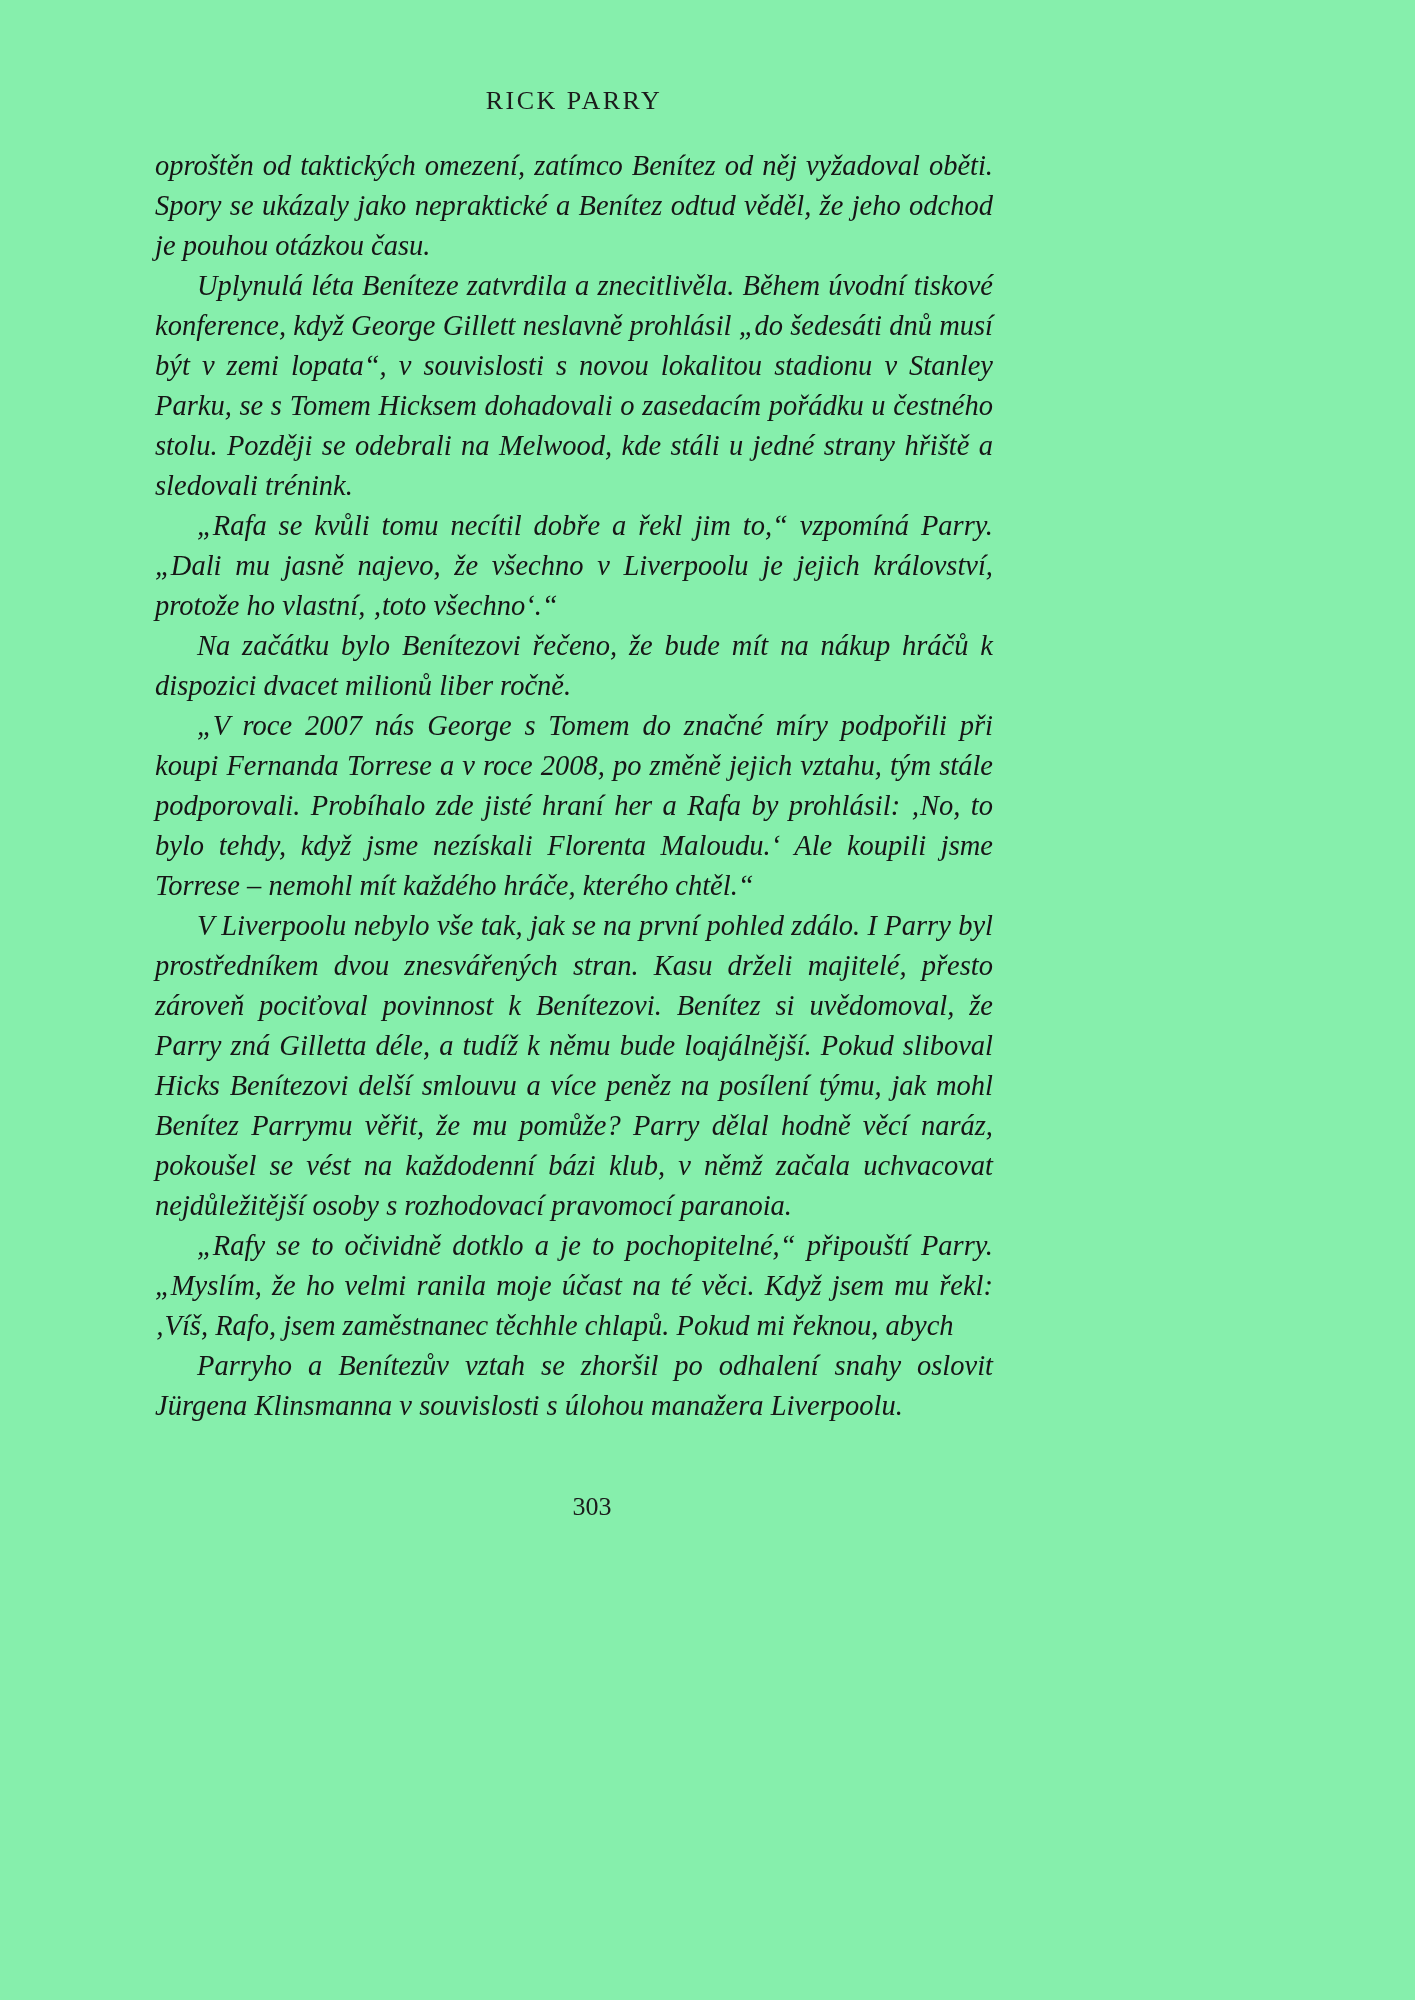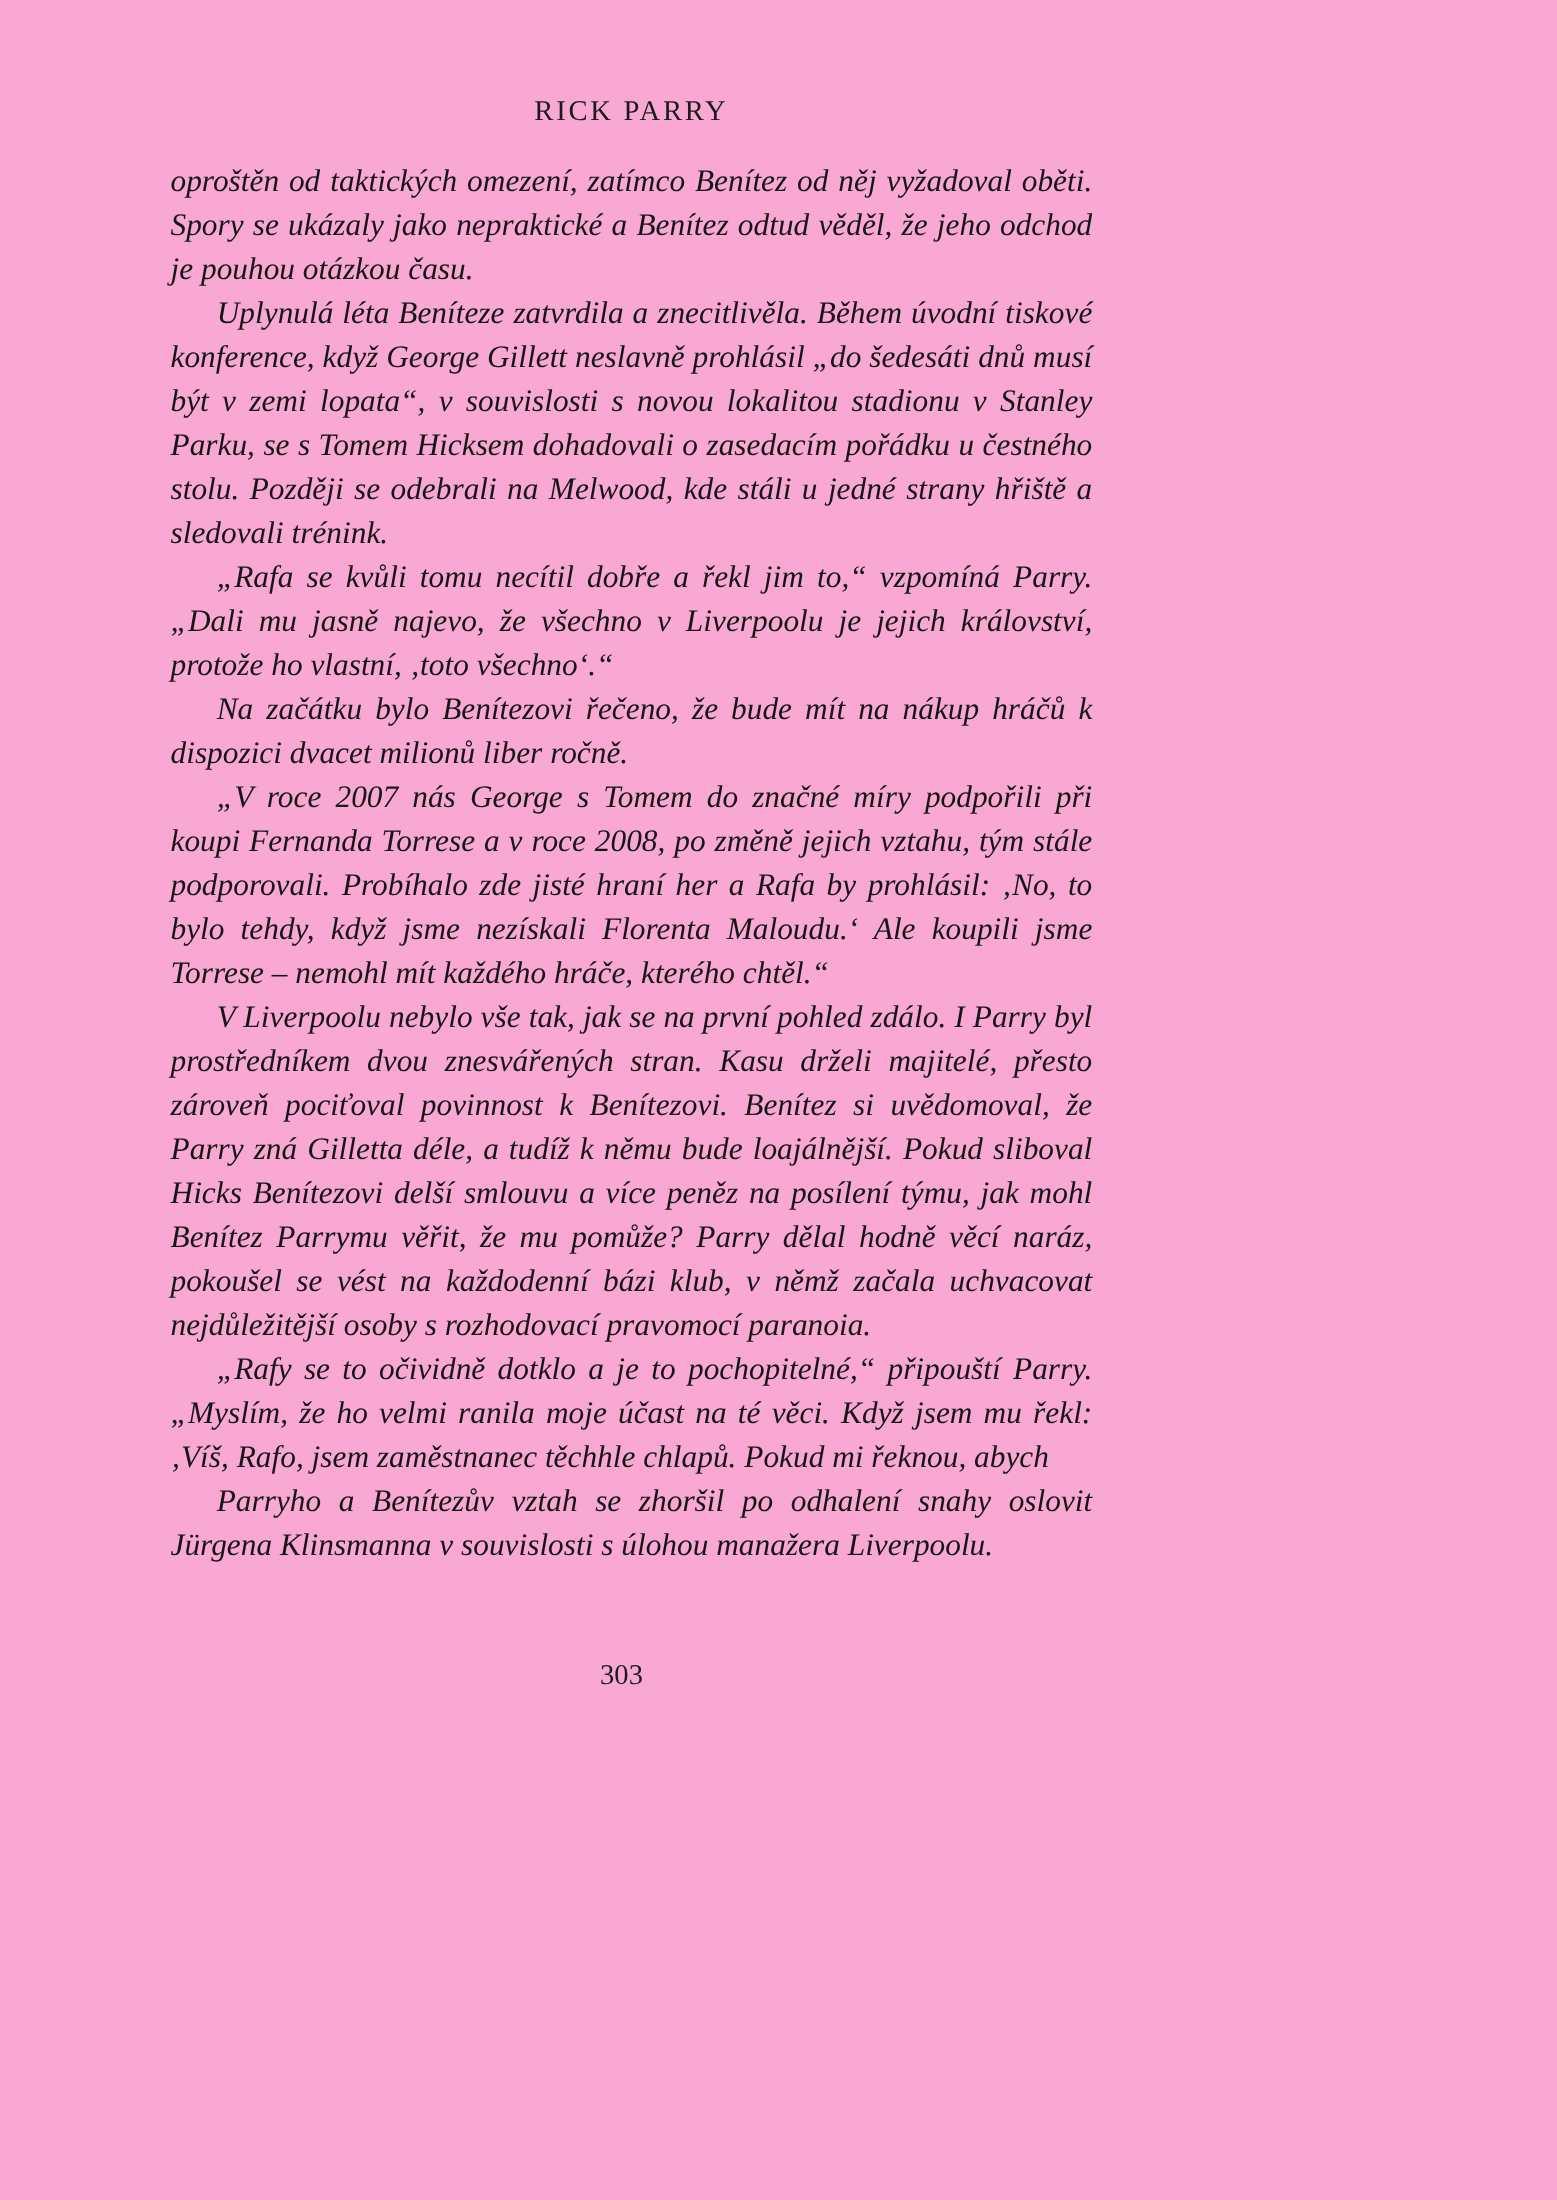--- a/index.html
+++ b/index.html
@@ -4,21 +4,21 @@
 <style>
   html, body {
     margin: 0;
     padding: 0;
     background: #ffffff;
   }
   .page {
     position: relative;
     width: 1415px;
     height: 2000px;
-    background: #f9a8d4;
+    background: #86efac;
     font-family: "Liberation Serif", serif;
     color: #151515;
     overflow: hidden;
   }
   .running-header {
     position: absolute;
     top: 86px;
     left: 155px;
     width: 838px;
     text-align: center;
@@ -39,26 +39,25 @@
     text-align: justify;
     color: #161616;
     font-style: italic;
   }
   .content p.indent {
     text-indent: 42px;
   }
   .page-number {
     position: absolute;
     top: 1492px;
-    left: 146px;
+    left: 173px;
     width: 838px;
     text-align: center;
     font-size: 26px;
     color: #1b1b1b;
-    margin-top: 16px;
   }
 </style>
 </head>
 <body>
 
 <div class="page">
 
   <div class="running-header">RICK PARRY</div>
 
   <div class="content">

